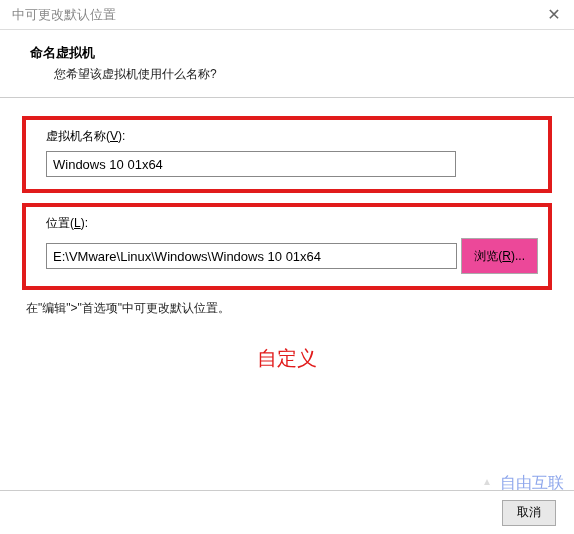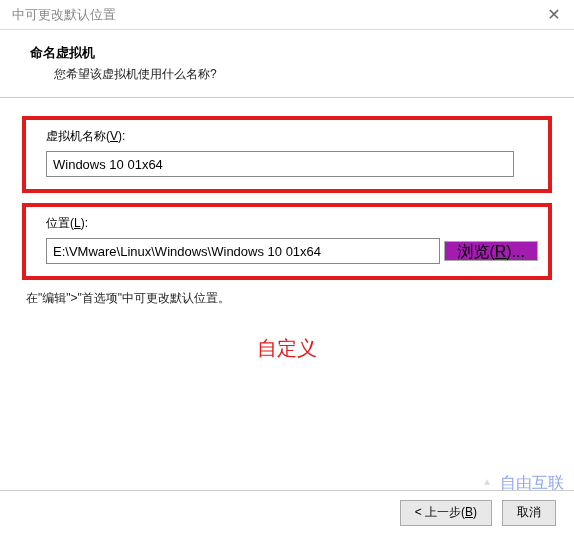--- a/index.html
+++ b/index.html
@@ -53,43 +53,43 @@
     margin-bottom: 10px;
     position: relative;
   }
   .field-label {
     font-size: 12px;
     margin-bottom: 6px;
     color: #000;
   }
   .underline { text-decoration: underline; }
   .textinput {
-    width: 468px;
+    width: 410px;
     height: 26px;
     border: 1px solid #888;
     padding: 3px 6px;
     font-size: 13px;
     font-family: inherit;
     background: #fff;
   }
   .loc-row {
     display: flex;
     align-items: center;
     gap: 4px;
   }
   .loc-row .textinput {
     flex: 1;
     width: auto;
   }
   .browse-btn {
-    height: 20px;
+    height: 36px;
     padding: 0 12px;
-    background: #a21caf;
+    background: #ec4899;
     border: 1px solid #aaa;
-    font-size: 16px;
+    font-size: 12px;
     font-family: inherit;
     cursor: pointer;
   }
   .note {
     font-size: 12px;
     color: #222;
     margin-top: 2px;
     padding-left: 4px;
   }
   .annotation {
@@ -177,17 +177,14 @@
 </div>
 
 <div class="watermark">
   <svg width="18" height="18" viewBox="0 0 18 18">
       <path d="M4 14 L9 4 L14 14 L12 10 L6 10 Z" fill="#bbb"></path>
     </svg>
   <span>自由互联</span>
 </div>
 
 <div class="footer">
-  <button>
-    <span>&lt; 上一步(</span><span class="underline">B</span><span>)</span>
-  </button>
   <button>取消</button>
 </div>
 
 </body></html>

